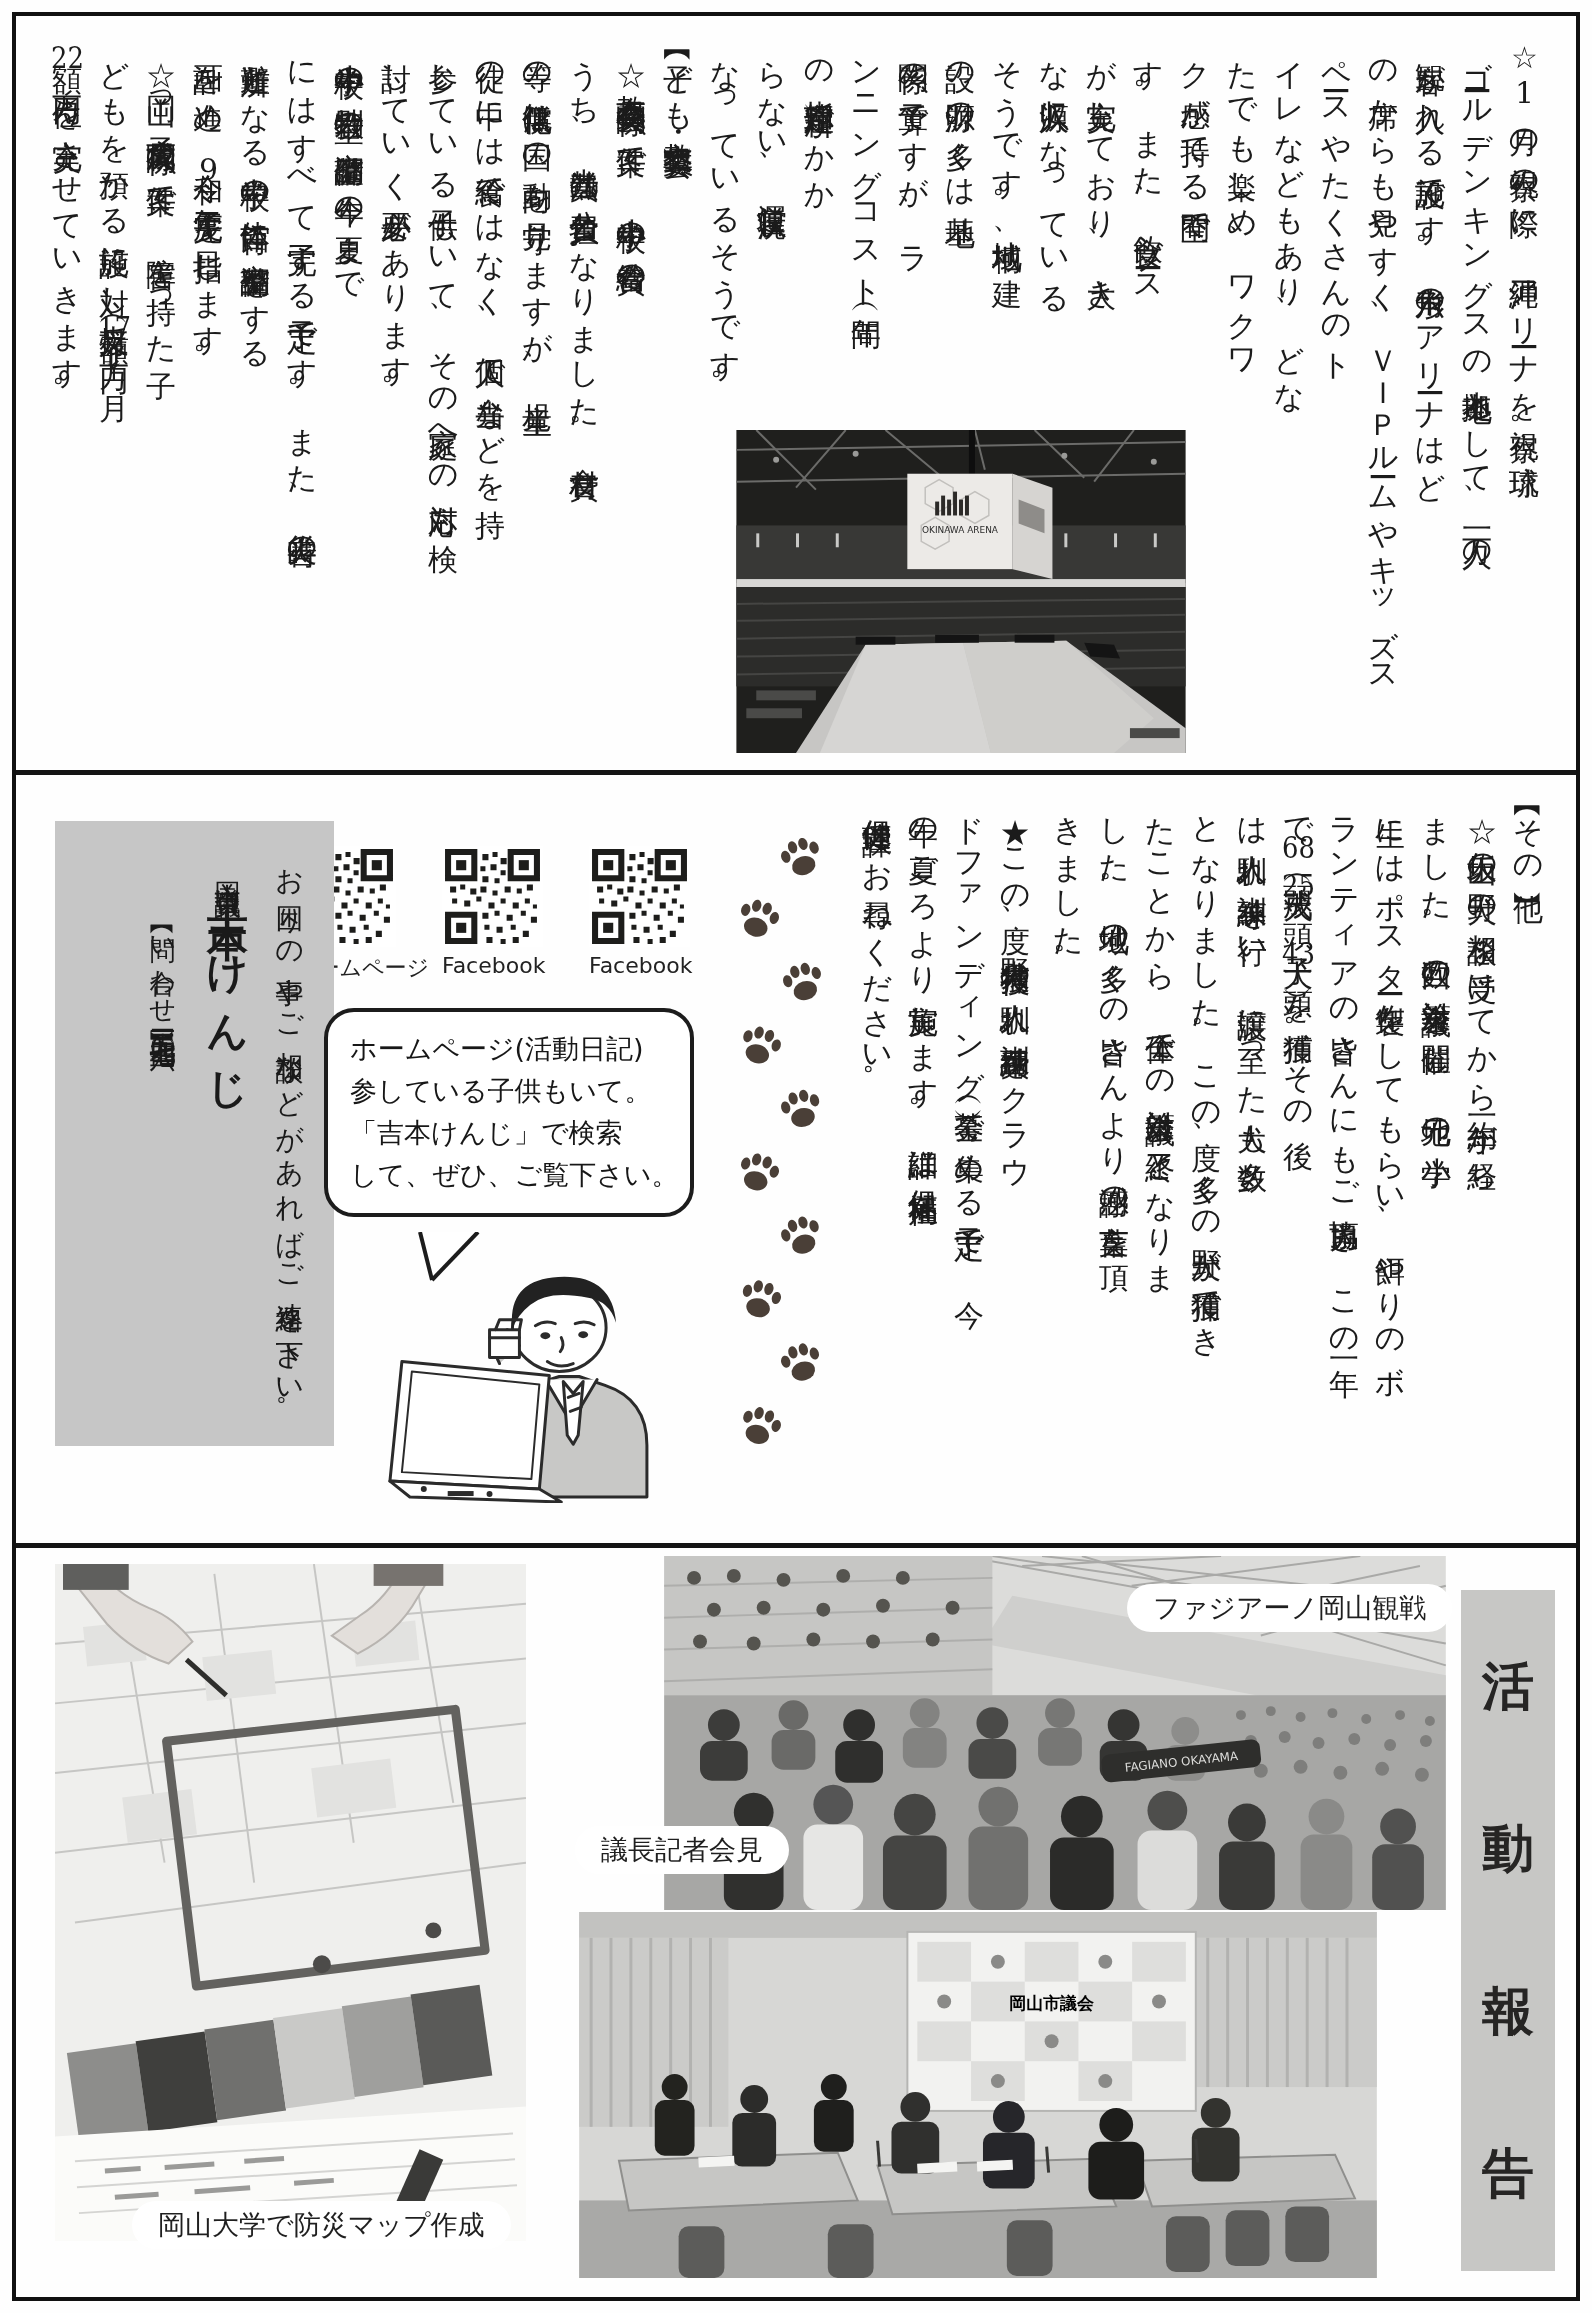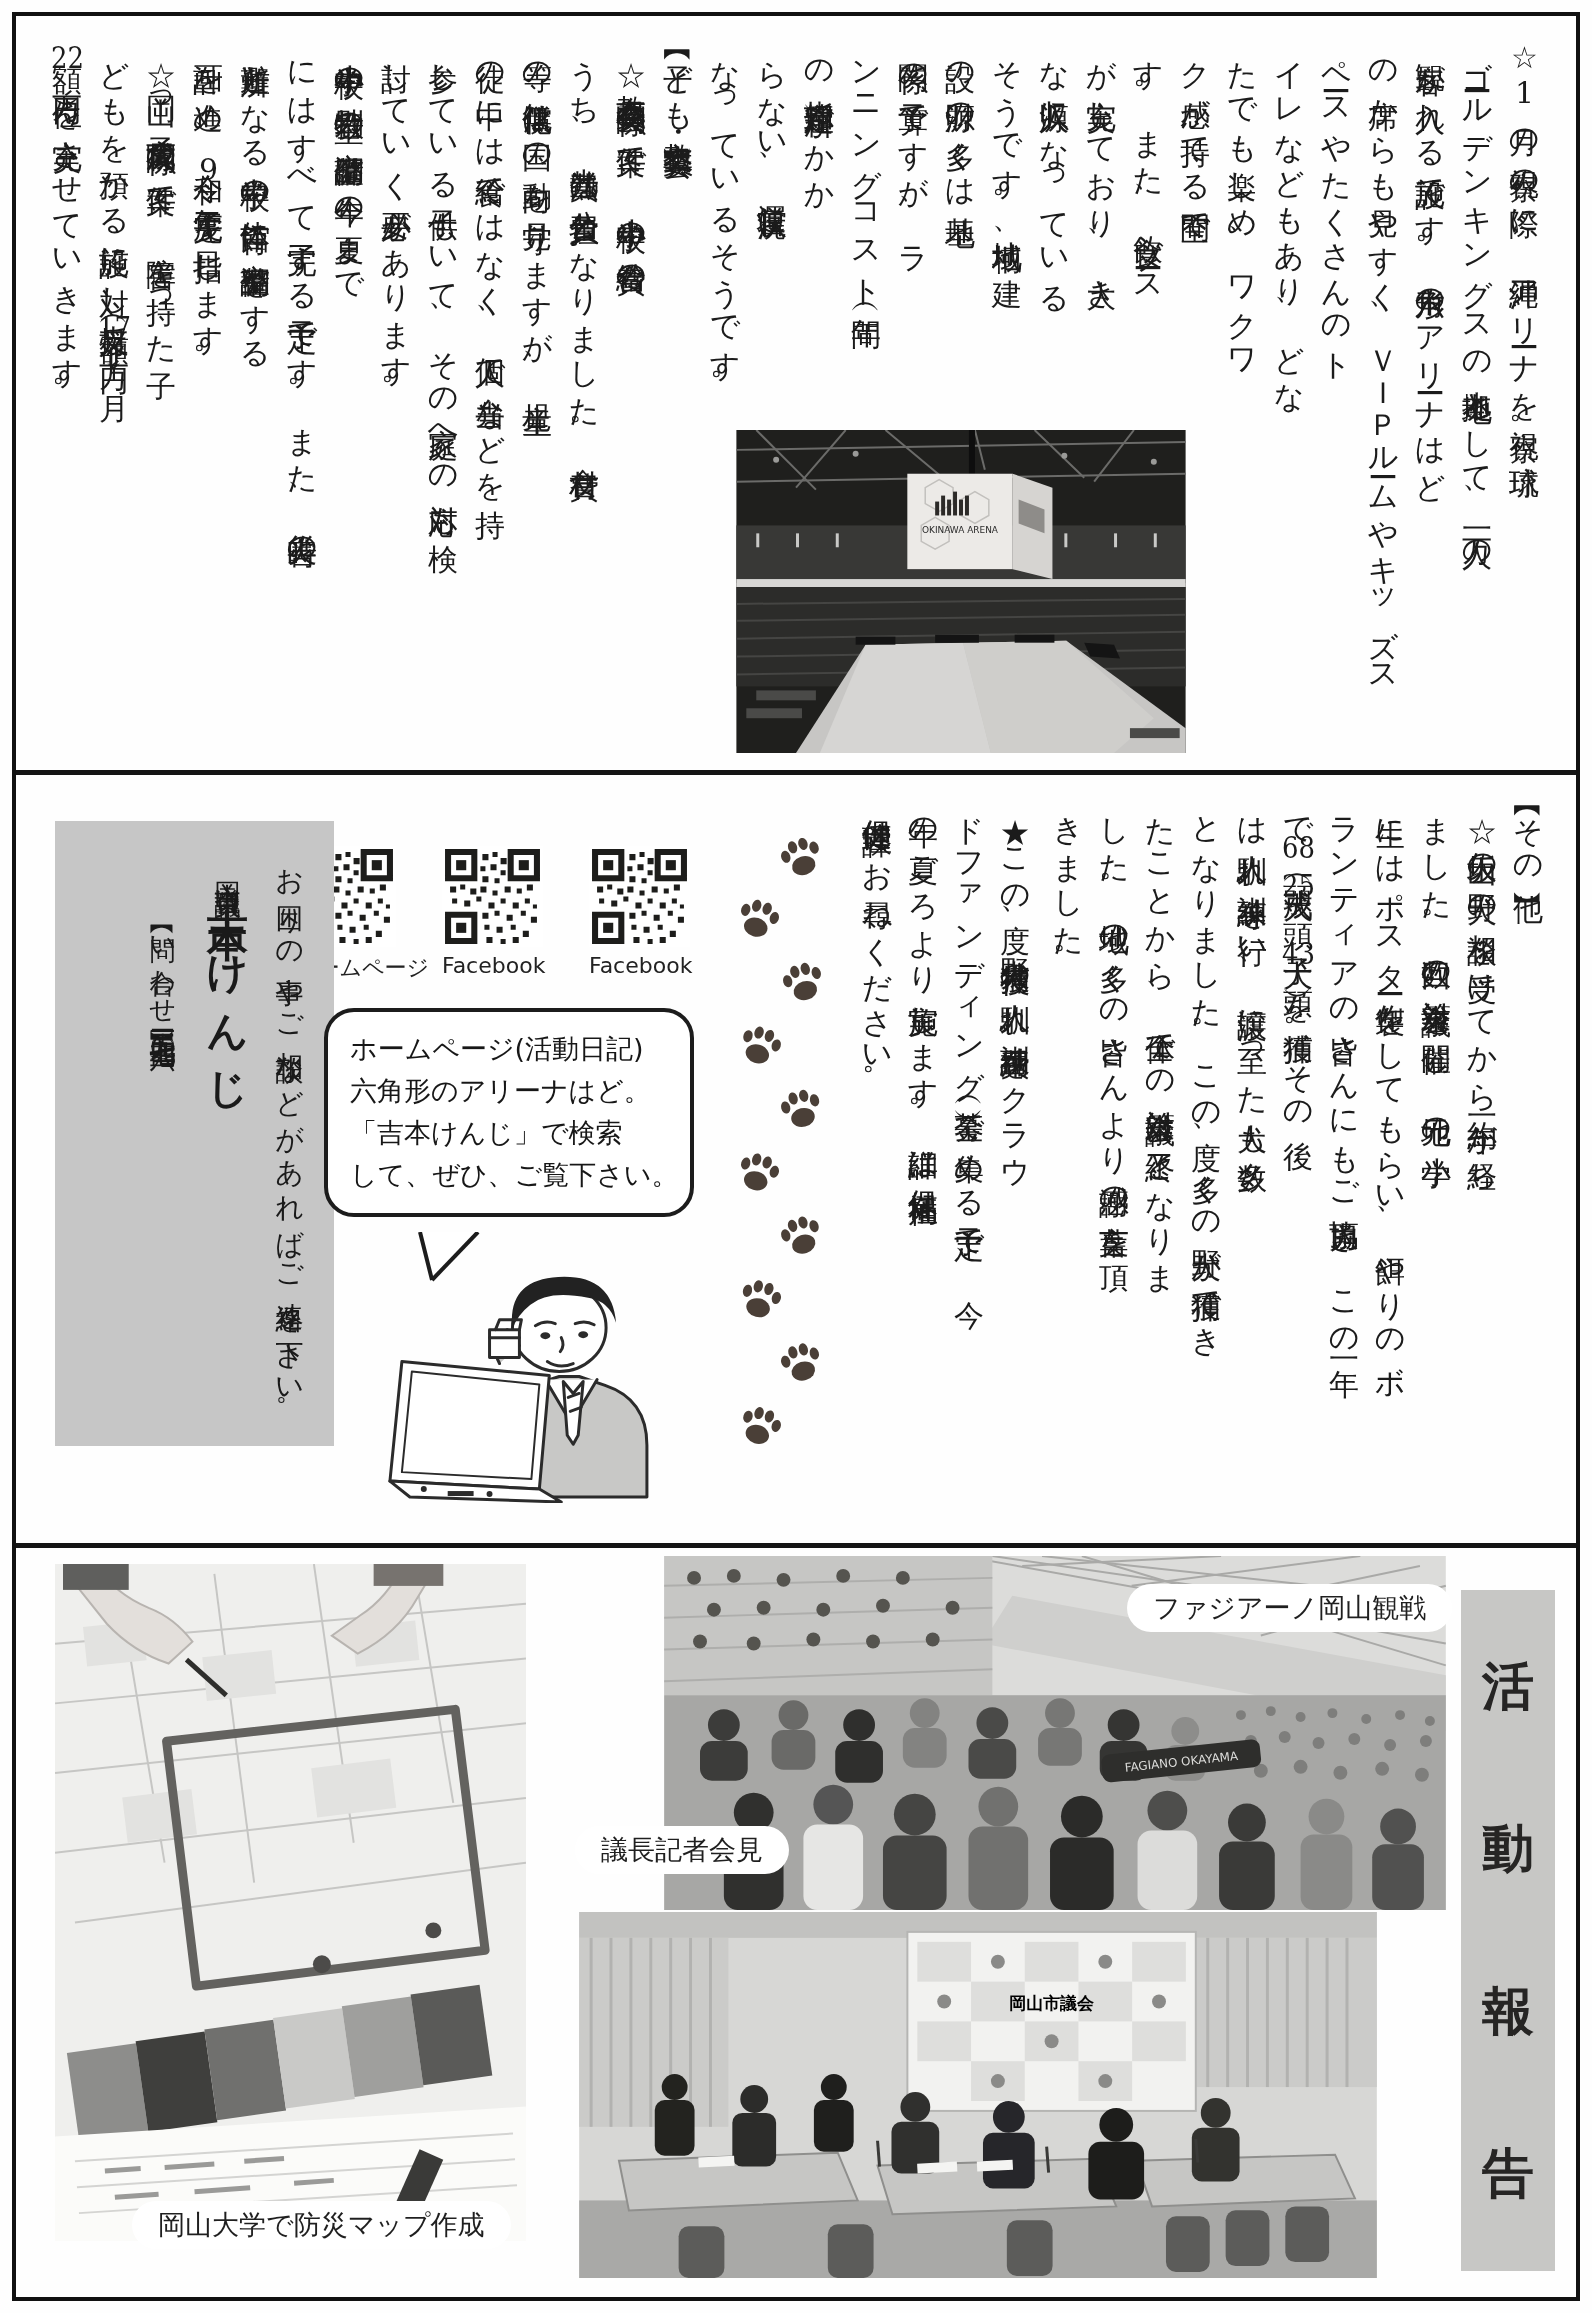--- a/index.html
+++ b/index.html
@@ -254,21 +254,21 @@
     <div class="qr-item">
       <svg viewBox="0 0 100 100">
           <use href="#qrpat"></use>
         </svg>
       <div class="qr-label">Facebook</div>
     </div>
   </div>
 
   <div class="bubble">
     <span>ホームページ(活動日記)</span><br>
-    <span>六角形のアリーナはど。</span><br>
+    <span>参している子供もいて。</span><br>
     <b>「吉本けんじ」</b><span>で検索</span><br>
     <span>して、ぜひ、ご覧下さい。</span>
   </div>
   <div class="bubble-tail">
     <svg width="70" height="52" viewBox="0 0 70 52">
       <polygon points="2,0 60,0 14,48" fill="#fff"></polygon>
       <line x1="2" y1="0" x2="14" y2="48" stroke="#1c1c1c" stroke-width="4"></line>
       <line x1="60" y1="0" x2="14" y2="48" stroke="#1c1c1c" stroke-width="4"></line>
     </svg>
   </div>

